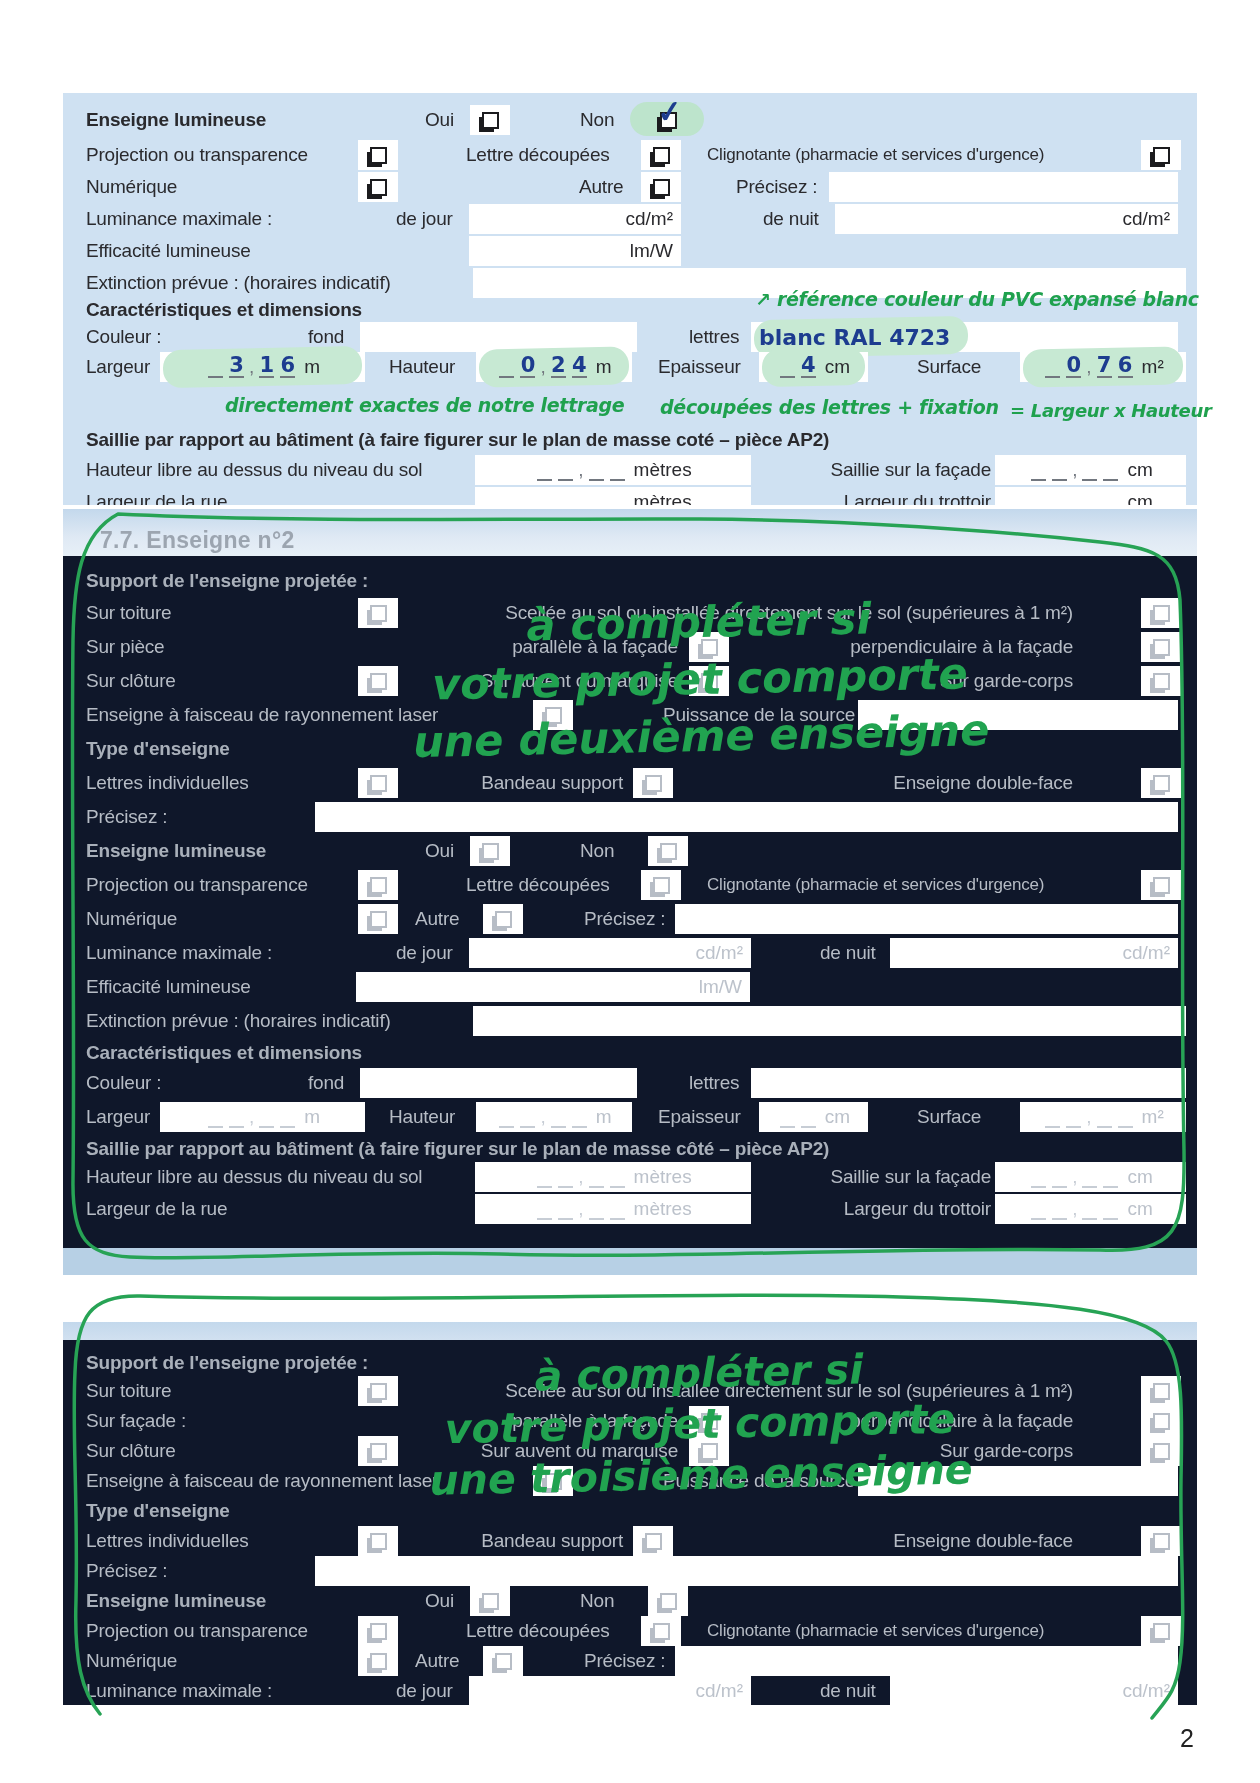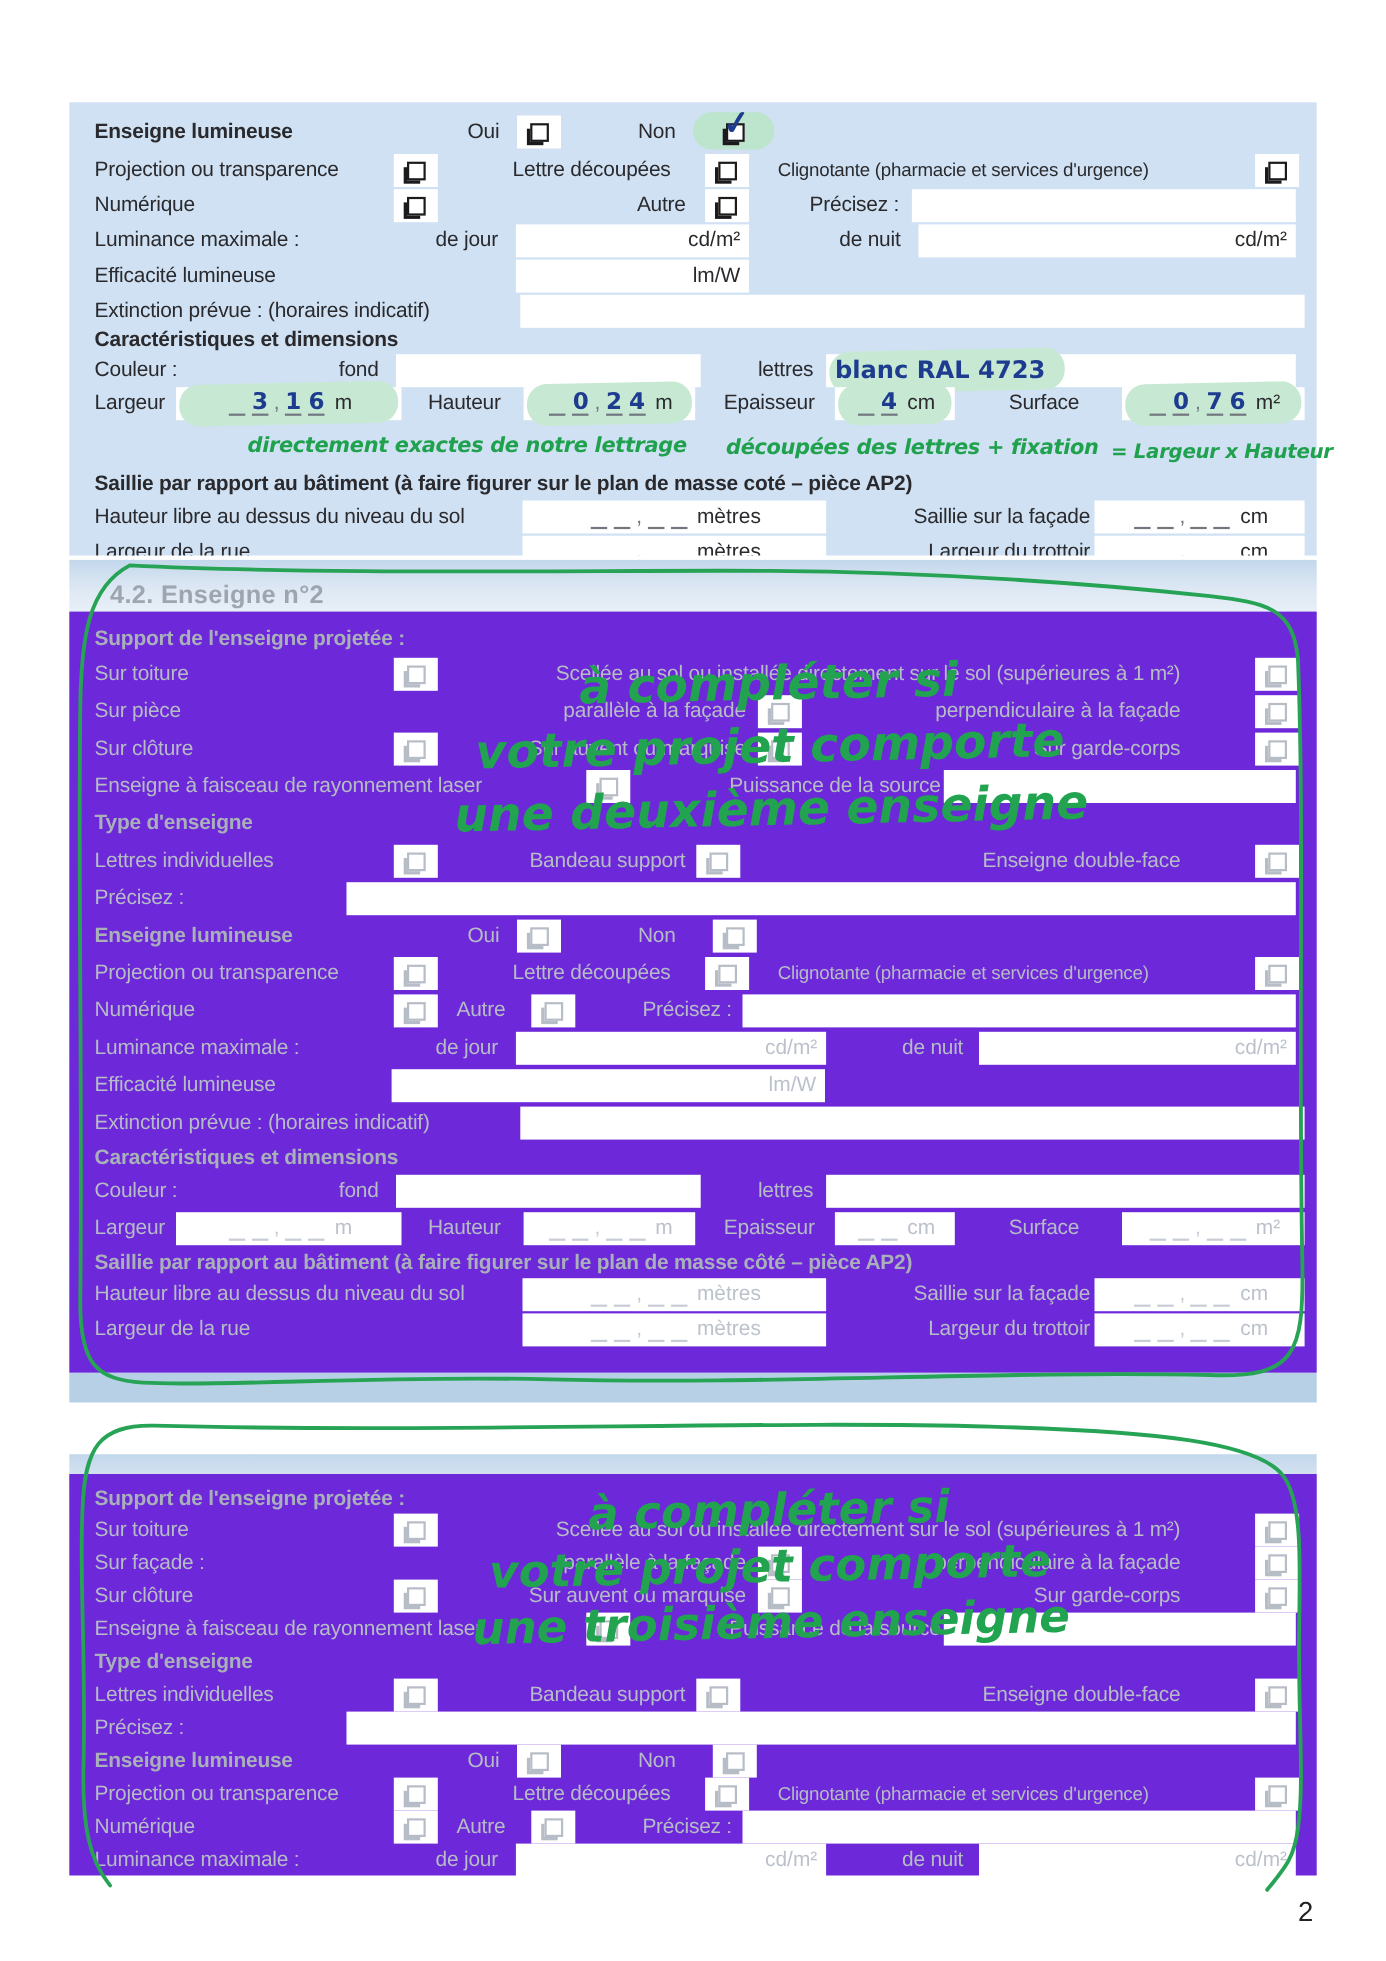--- a/index.html
+++ b/index.html
@@ -1,20 +1,20 @@
 <!DOCTYPE html>
 <html><head>
 <meta charset="utf-8">
 <style>
   html,body{margin:0;padding:0;background:#fff;}
   .doc{position:relative;width:1260px;height:1783px;background:#fff;overflow:hidden;
        font-family:"Liberation Sans",sans-serif;}
   section{position:absolute;left:63px;width:1134px;}
   #sec1{top:93px;height:413px;background:#cfe1f2;}
-  .ghost{background:#6d28d9;}
+  .ghost{background:#0f172a;}
   #sec2{top:556px;height:692px;}
   #sec3{top:1340px;height:365px;}
   .strip{position:absolute;left:63px;top:1248px;width:1134px;height:27px;background:#b7d0e5;}
   .band{position:absolute;left:63px;width:1134px;}
   #band2{top:505px;height:51px;}
   #band3{top:1275px;height:65px;margin-top:43px;}
   .bandline{height:4px;background:#ffffff;}
   .bandgrad{height:100%;background:linear-gradient(180deg,#c3d8ec 0%,#dfe9f4 55%,#e9f1f8 100%);
             display:flex;align-items:flex-end;}
   .bandtitle{margin:0 0 6px 37px;font-size:23px;font-weight:700;color:#9ca5b0;letter-spacing:.3px;}
@@ -254,21 +254,21 @@
             <span class="sl"></span>
             <span class="u">cm</span>
           </span>
         </span>
     </div>
   </section>
 
   <div class="band" id="band2">
     <div class="bandline"></div>
     <div class="bandgrad">
-      <span class="bandtitle">4.2. Enseigne n°2</span>
+      <span class="bandtitle">7.7. Enseigne n°2</span>
     </div>
   </div>
 
   <section id="sec2" class="ghost">
 
     <div class="row" style="top:10px">
       <span class="a t b" style="left:23px">Support de l'enseigne projetée :</span>
     </div>
 
     <div class="row" style="top:42px">
@@ -649,20 +649,21 @@
       <span class="ib" style="left:406px;width:282px">
           <span class="u">cd/m²</span>
         </span>
       <span class="a t" style="left:757px">de nuit</span>
       <span class="ib" style="left:827px;width:288px">
           <span class="u">cd/m²</span>
         </span>
     </div>
   </section>
 
+  <span class="hand" style="left:755px;top:288px"><span>↗</span> <span>référence couleur du PVC expansé blanc</span></span>
   <span class="hand" style="left:225px;top:394px">directement exactes de notre lettrage</span>
   <span class="hand" style="left:660px;top:396px">découpées des lettres + fixation</span>
   <span class="hand" style="left:1010px;top:400px;font-size:18px">= Largeur x Hauteur</span>
 
   <div class="overlay" id="ov2">
     <div>à compléter si</div>
     <div>votre projet comporte</div>
     <div>une deuxième enseigne</div>
   </div>
 

